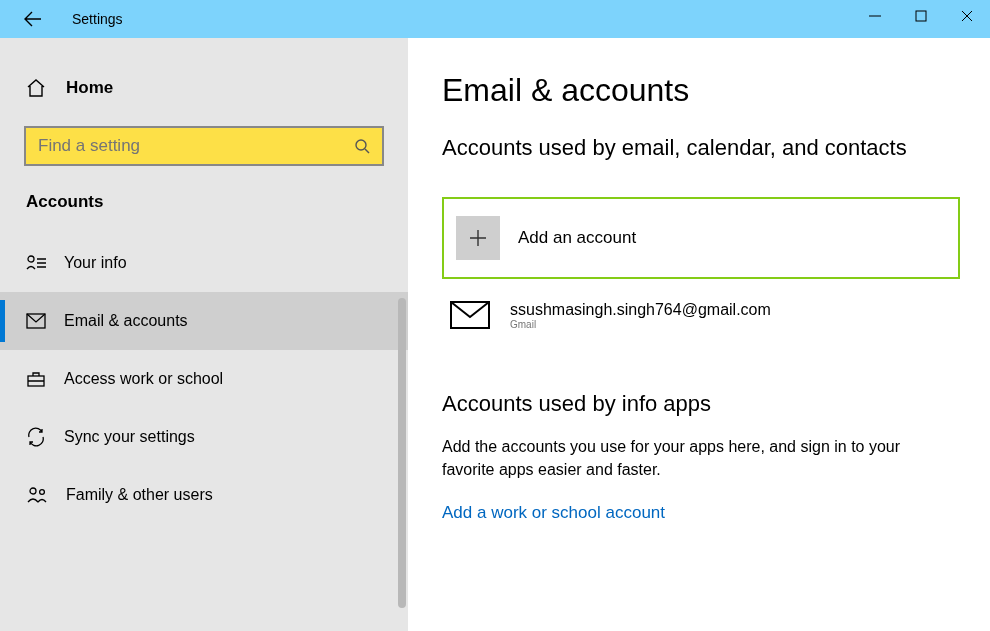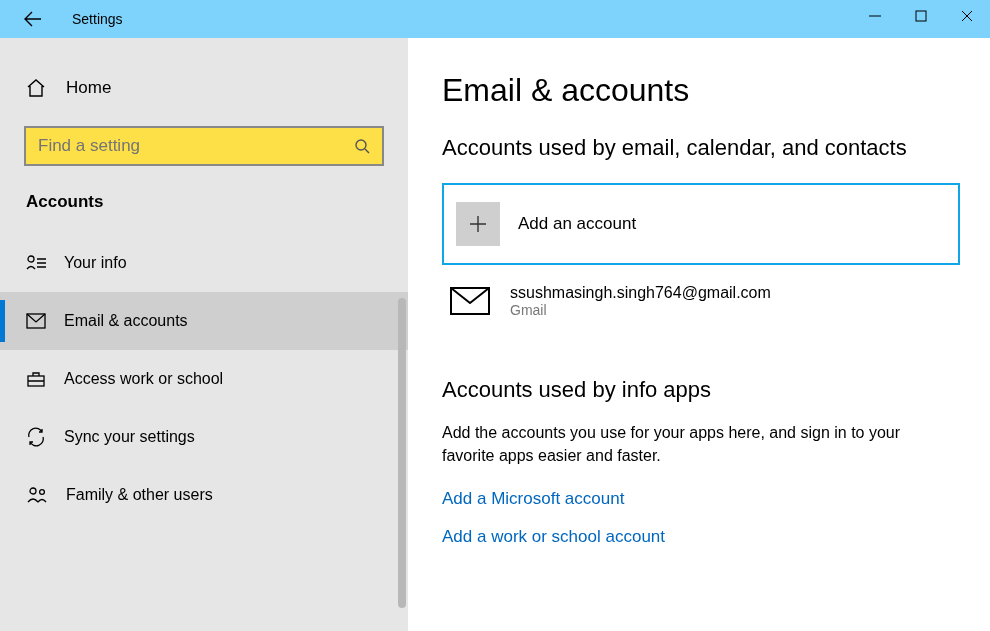--- a/index.html
+++ b/index.html
@@ -5,43 +5,43 @@
     * { margin: 0; padding: 0; box-sizing: border-box; font-family: "Segoe UI", Arial, sans-serif; }
     body { width: 990px; height: 631px; background: #fff; display: flex; flex-direction: column; overflow: hidden; }
     .titlebar { height: 38px; display: flex; align-items: center; background: #7dd3fc; position: relative; }
     .back-btn { width: 42px; height: 32px; display: flex; align-items: center; justify-content: center; margin-left: 12px; cursor: pointer; }
     .title-label { margin-left: 18px; font-size: 14px; color: #000; }
     .win-controls { position: absolute; right: 0; top: 0; height: 38px; display: flex; }
     .win-btn { width: 46px; height: 32px; display: flex; align-items: center; justify-content: center; cursor: pointer; }
     .body-area { flex: 1; display: flex; overflow: hidden; }
     .sidebar { width: 408px; background: #e6e6e6; padding-top: 30px; position: relative; }
     .home-row { display: flex; align-items: center; padding: 10px 26px; cursor: pointer; }
-    .home-row .lbl { margin-left: 20px; font-size: 17px; color: #000; }
+    .home-row .lbl { margin-left: 20px; font-size: 17px; color: #000; font-weight: bold; }
     .search-wrap { margin: 18px 24px 0 24px; }
     .search-box { width: 100%; height: 40px; border: 2px solid #888; background: #fde047; display: flex; align-items: center; padding: 0 12px; }
     .search-input { flex: 1; border: none; background: transparent; font-size: 17px; color: #555; outline: none; }
     .section-hdr { margin: 26px 26px 18px 26px; font-size: 17px; font-weight: 600; color: #000; }
     .nav-list { margin-top: 22px; }
     .nav-item { display: flex; align-items: center; padding: 0 26px; height: 58px; cursor: pointer; position: relative; }
     .nav-item.selected { background: #cfcfcf; }
     .nav-item.selected::before { content: ""; position: absolute; left: 0; top: 8px; bottom: 8px; width: 5px; background: #0078d4; }
     .nav-item .lbl { margin-left: 18px; font-size: 16px; color: #000; }
     .scrollbar-ind { position: absolute; right: 2px; top: 260px; width: 8px; height: 310px; background: #b8b8b8; border-radius: 4px; }
     .content { flex: 1; padding: 34px 30px 20px 34px; overflow: hidden; }
     .page-title { font-size: 32px; font-weight: 400; color: #000; }
     .sub-hdr { margin-top: 26px; font-size: 22px; font-weight: 400; color: #000; }
-    .add-account-box { margin-top: 22px; border: 2px solid #0ea5e9; padding: 6px; }
+    .add-account-box { margin-top: 36px; border: 2px solid #84cc16; padding: 6px; }
     .add-account-row { display: flex; align-items: center; height: 66px; cursor: pointer; padding-left: 6px; }
     .plus-tile { width: 44px; height: 44px; background: #cfcfcf; display: flex; align-items: center; justify-content: center; }
     .add-account-lbl { margin-left: 18px; font-size: 17px; color: #000; }
     .account-row { display: flex; align-items: center; margin-top: 14px; padding-left: 6px; cursor: pointer; }
     .mail-tile { width: 44px; height: 44px; display: flex; align-items: center; justify-content: center; }
     .acct-texts { margin-left: 18px; }
     .acct-email { font-size: 16px; color: #000; }
-    .acct-provider { font-size: 14px; color: #777; }
+    .acct-provider { font-size: 10px; color: #777; }
     .sub-hdr2 { margin-top: 54px; font-size: 22px; font-weight: 400; color: #000; }
     .desc { margin-top: 18px; font-size: 16px; color: #000; line-height: 1.45; max-width: 500px; }
     .link { display: block; margin-top: 22px; font-size: 17px; color: #0067c0; cursor: pointer; }
     .link + .link { margin-top: 18px; }
     svg { display: block; }
   </style>
 </head>
 <body>
 
 <div class="titlebar">
@@ -148,16 +148,15 @@
             <path d="M1 1 L20 16 L39 1" stroke="#000" stroke-width="2" fill="none"></path>
           </svg>
       </div>
       <div class="acct-texts">
         <div class="acct-email">ssushmasingh.singh764@gmail.com</div>
         <div class="acct-provider">Gmail</div>
       </div>
     </div>
     <h2 class="sub-hdr2">Accounts used by info apps</h2>
     <p class="desc">Add the accounts you use for your apps here, and sign in to your favorite apps easier and faster.</p>
-    <a class="link">Add a Microsoft account</a>
     <a class="link">Add a work or school account</a>
   </div>
 </div>
 
 </body></html>

